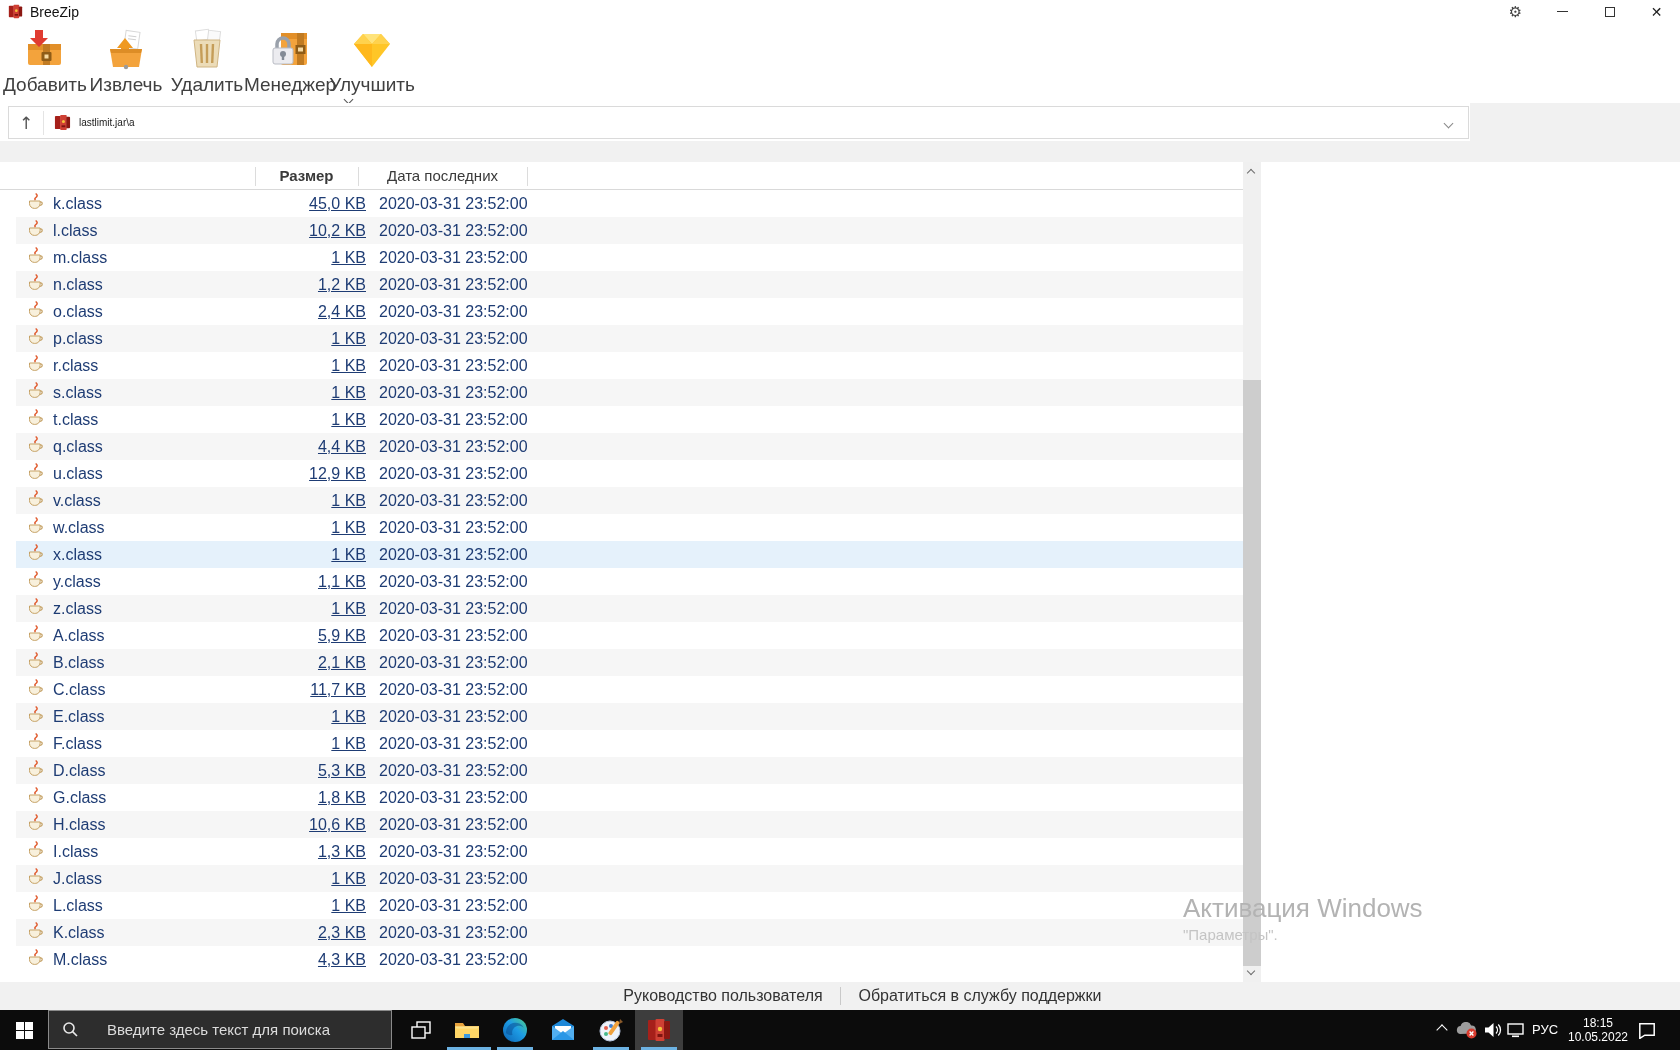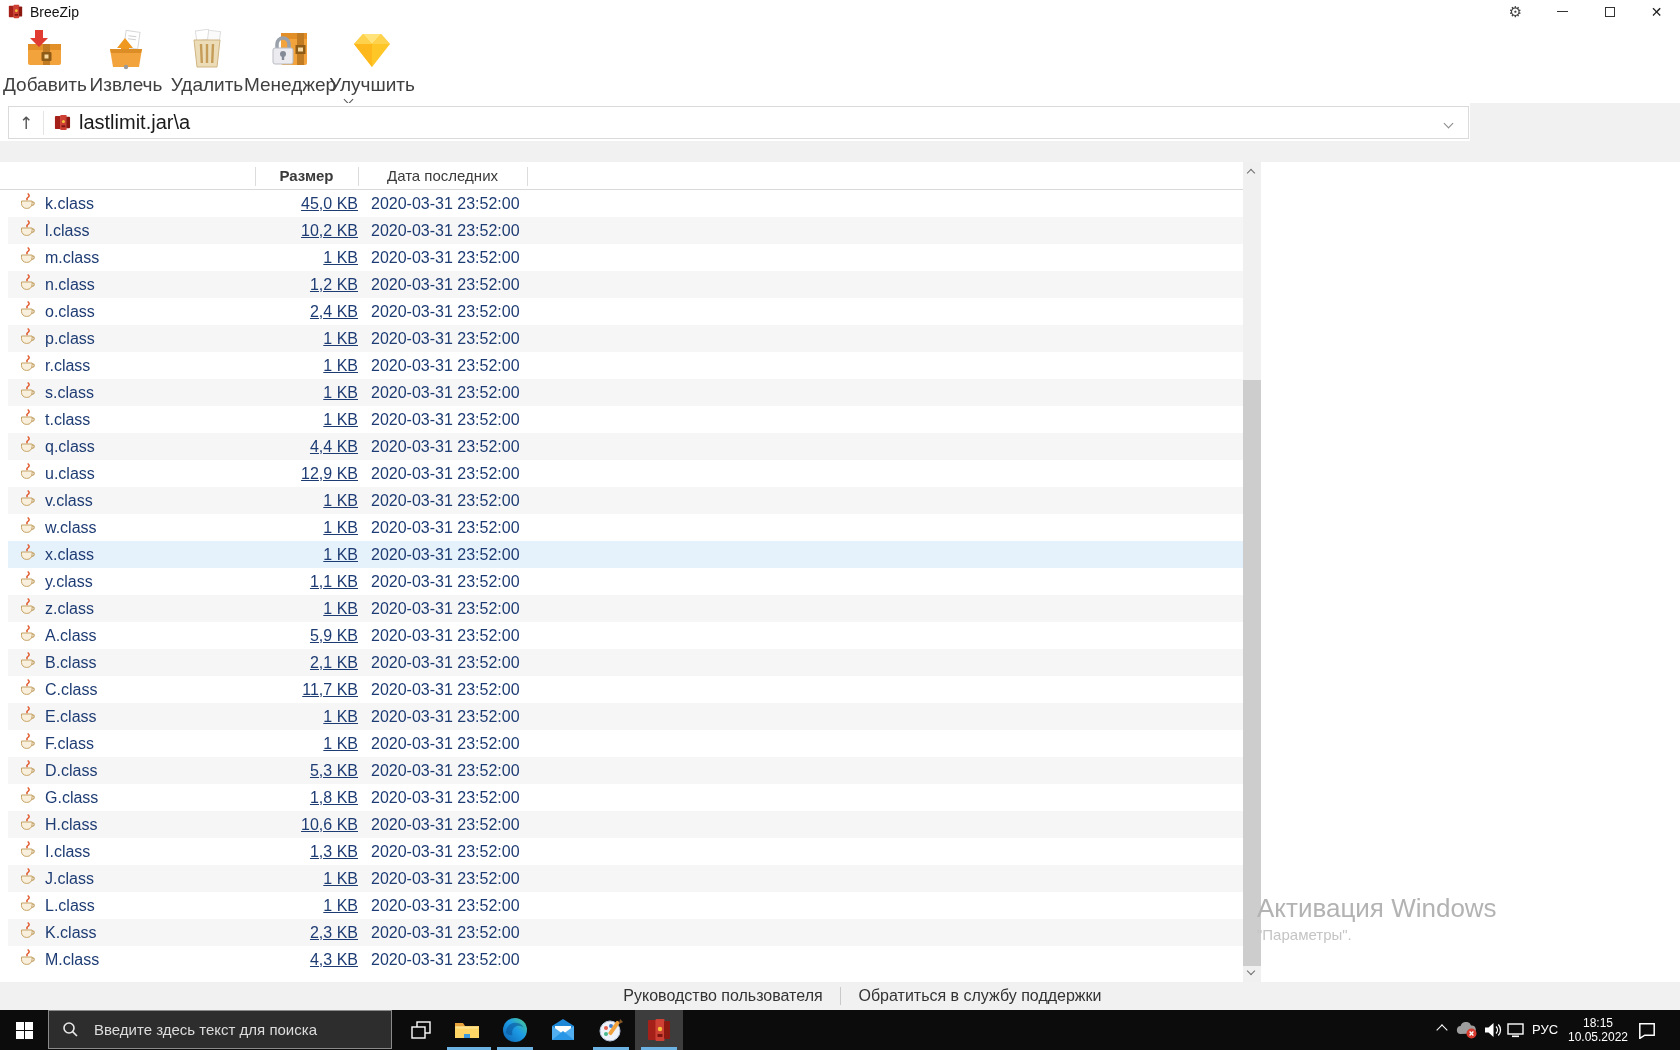--- a/index.html
+++ b/index.html
@@ -26,67 +26,67 @@
             border-right:1.6px solid #555;border-bottom:1.6px solid #555;transform:rotate(45deg);}
 
   
   .addressrow{position:absolute;top:103px;left:0;width:1680px;height:59px;background:#f1f1f1;}
   .addr-white{position:absolute;left:0;top:0;width:1470px;height:38px;background:#fff;}
   .addr-control{position:absolute;left:8px;top:3px;width:1461px;height:33px;background:#fff;
                 border:1px solid #dadada;display:flex;align-items:center;}
   .up-btn{width:34px;text-align:center;font-size:17px;color:#555;font-family:"DejaVu Sans",sans-serif;}
   .addr-div{width:1px;height:24px;background:#e4e4e4;}
   .addr-ico{margin-left:10px;display:flex;}
-  .addr-path{margin-left:8px;font-size:20px;color:#1a1a1a;}
+  .addr-path{margin-left:8px;font-size:10px;color:#1a1a1a;}
   .addr-chev{position:absolute;right:16px;top:13px;width:7px;height:7px;
              border-right:1.5px solid #888;border-bottom:1.5px solid #888;transform:rotate(45deg);}
 
   
   .listheader{position:absolute;top:162px;left:0;width:1243px;height:28px;background:#fff;border-bottom:1px solid #d9d9d9;}
   .hcol{position:absolute;top:0;height:28px;line-height:28px;text-align:center;font-size:15px;color:#3a3a3a;}
   .hc-name{left:0;width:255px;}
   .hc-size{left:255px;width:103px;font-weight:bold;}
   .hc-date{left:358px;width:169px;}
   .hdiv{position:absolute;top:5px;width:1px;height:19px;background:#dcdcdc;}
-  .listrows{position:absolute;top:190px;left:8px;width:1243px;}
+  .listrows{position:absolute;top:190px;left:16px;width:1243px;}
   .row{height:27px;display:flex;align-items:center;font-size:16px;color:#1e3c74;background:#fff;}
   .row.alt{background:#f6f6f6;}
   .row.selected{background:#e5f1fb;}
   .cell-name{flex:0 0 255px;display:flex;align-items:center;padding-left:10px;}
   .cell-name .fname{margin-left:9px;}
   .cell-size{flex:0 0 95px;text-align:right;text-decoration:underline;}
   .cell-date{margin-left:13px;}
 
   
   .vscroll{position:absolute;left:1243px;top:162px;width:18px;height:820px;background:#f0f0f0;}
   .sb-chev{position:absolute;left:5px;width:6px;height:6px;border-right:1.5px solid #6d6d6d;border-bottom:1.5px solid #6d6d6d;}
   .sb-up{top:8px;transform:rotate(-135deg);}
   .sb-down{bottom:8px;transform:rotate(45deg);}
   .sb-thumb{position:absolute;left:0;top:218px;width:18px;height:586px;background:#cdcdcd;}
 
   
   .preview{position:absolute;left:1262px;top:162px;width:418px;height:820px;background:#fff;border-left:1px solid #e3e3e3;}
   .preview-title{position:absolute;left:12px;top:6px;font-size:17px;color:#1f1f1f;}
-  .watermark{position:absolute;left:1257px;top:893px;}
+  .watermark{position:absolute;left:1183px;top:893px;}
   .wm1{font-size:26px;color:#b3b3b3;}
   .wm2{font-size:15px;color:#c4c4c4;line-height:21px;margin-top:4px;}
 
   
   .footer{position:absolute;top:982px;left:0;width:1680px;height:28px;background:#f1f1f1;}
   .flink{position:absolute;top:0;height:28px;line-height:28px;font-size:16px;color:#333;transform:translateX(-50%);white-space:nowrap;}
   .fl1{left:723px;} .fl2{left:980px;text-align:center;}
   .fdiv{position:absolute;left:840px;top:5px;width:1px;height:18px;background:#c9c9c9;}
 
   
   .taskbar{position:absolute;top:1010px;left:0;width:1680px;height:40px;background:#0c0c0c;}
   .startbtn{position:absolute;left:0;top:0;width:48px;height:40px;display:flex;align-items:center;justify-content:center;}
   .searchbox{position:absolute;left:48px;top:0;width:344px;height:39px;background:#2d2d2d;
              border:1px solid #8a8a8a;display:flex;align-items:center;}
   .searchbox input{background:transparent;border:none;outline:none;color:#e0e0e0;font-size:15px;
-                   font-family:"Liberation Sans",sans-serif;margin-left:13px;width:280px;}
+                   font-family:"Liberation Sans",sans-serif;margin-left:26px;width:280px;}
   .searchbox input::placeholder{color:#dcdcdc;opacity:1;}
   .sb-mag{margin-left:13px;display:flex;}
   .tv-btn{position:absolute;left:398px;top:0;width:46px;height:40px;display:flex;align-items:center;justify-content:center;}
   .appbtn{position:absolute;top:0;width:48px;height:40px;display:flex;align-items:center;justify-content:center;}
   .ab1{left:443px;} .ab2{left:491px;} .ab3{left:539px;} .ab4{left:587px;}
   .ab5{left:635px;background:#3d3d3d;}
   .uline{position:absolute;top:37px;height:3px;background:#6cb2e2;}
   .ul1{left:447px;width:44px;} .ul2{left:497px;width:36px;} .ul3{left:593px;width:36px;} .ul4{left:641px;width:36px;}
   .tray-chev{position:absolute;left:1438px;top:16px;width:8px;height:8px;
              border-left:1.6px solid #fff;border-top:1.6px solid #fff;transform:rotate(45deg);}

